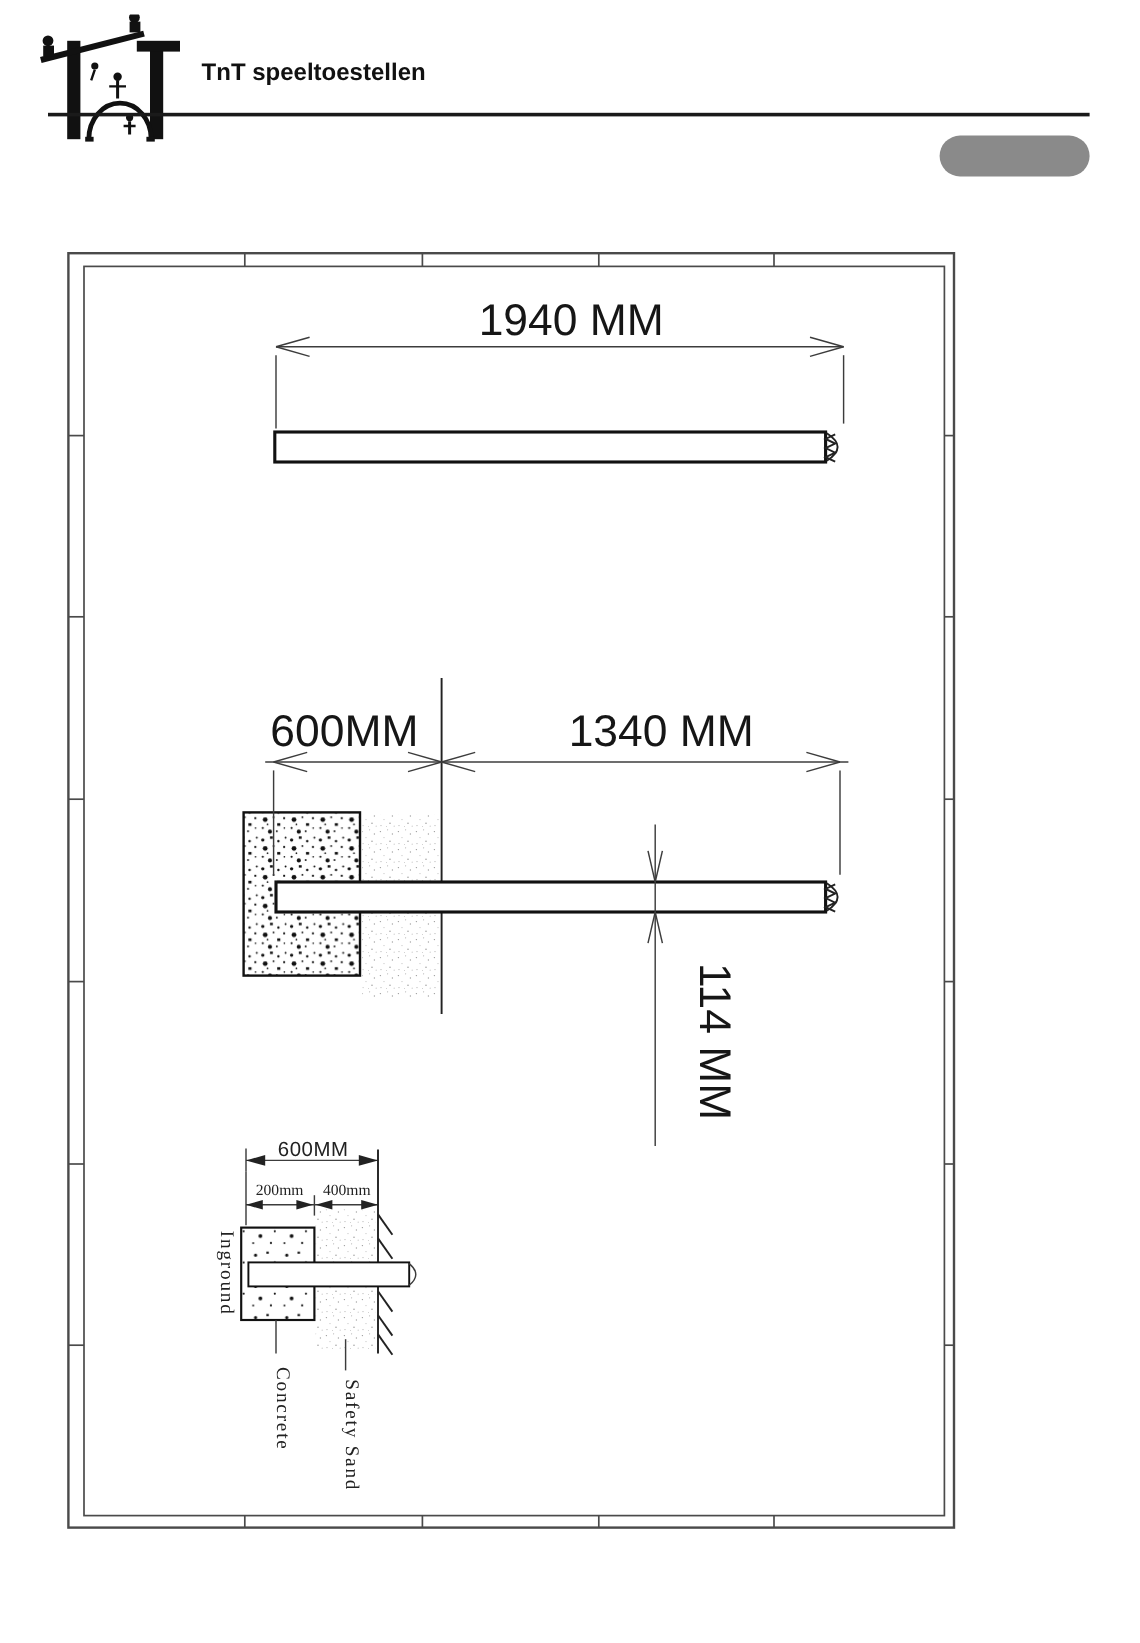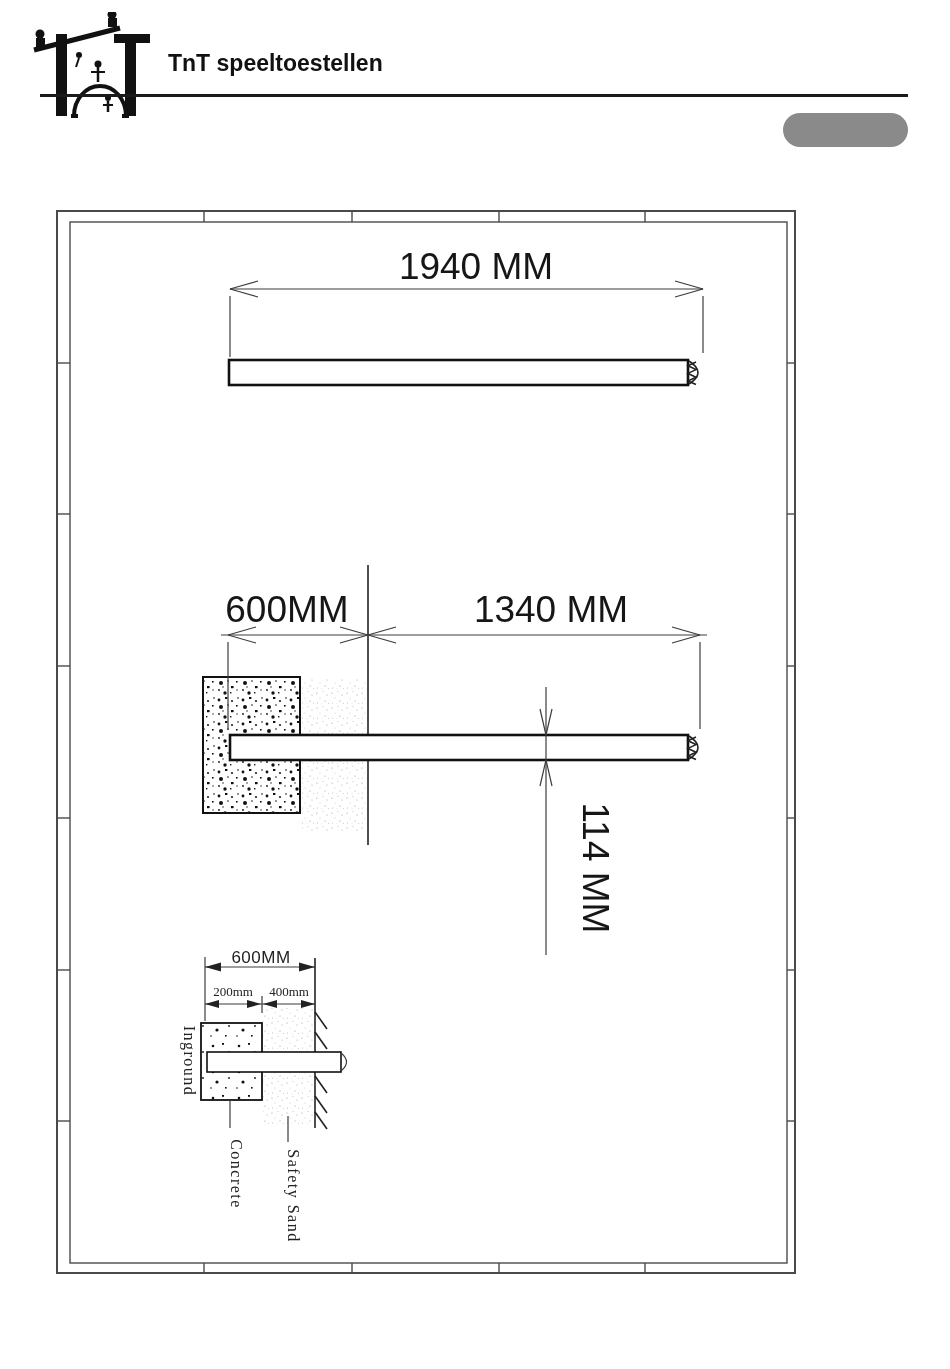--- a/index.html
+++ b/index.html
@@ -1,18 +1,18 @@
 <!DOCTYPE html>
 <html><head>
 <meta charset="utf-8">
 <style>
   html,body{margin:0;padding:0;background:#fff;}
   #page{position:relative;width:950px;height:1369px;background:#fff;overflow:hidden;
         font-family:"Liberation Sans",sans-serif;}
-  #header-title{position:absolute;left:168px;top:50px;font-size:23px;font-weight:bold;
+  #header-title{position:absolute;left:168px;top:50px;font-size:20px;font-weight:bold;
         color:#111;letter-spacing:0px;font-family:"Liberation Sans",sans-serif;}
   #header-rule{position:absolute;left:40px;top:94px;width:868px;height:3px;background:#1a1a1a;}
   #redacted-pill{position:absolute;left:783px;top:113px;width:125px;height:34px;
         border-radius:17px;background:#8a8a8a;}
   #logo-svg{position:absolute;left:30px;top:12px;}
   #drawing-svg{position:absolute;left:0;top:0;}
   text{fill:#111;}
   .dim-big{font-family:"Liberation Sans",sans-serif;font-size:37px;fill:#161616;}
   .dim-small{font-family:"Liberation Sans",sans-serif;font-size:17px;fill:#222;letter-spacing:.5px;}
   .dim-tiny{font-family:"Liberation Serif",serif;font-size:13px;fill:#222;}

